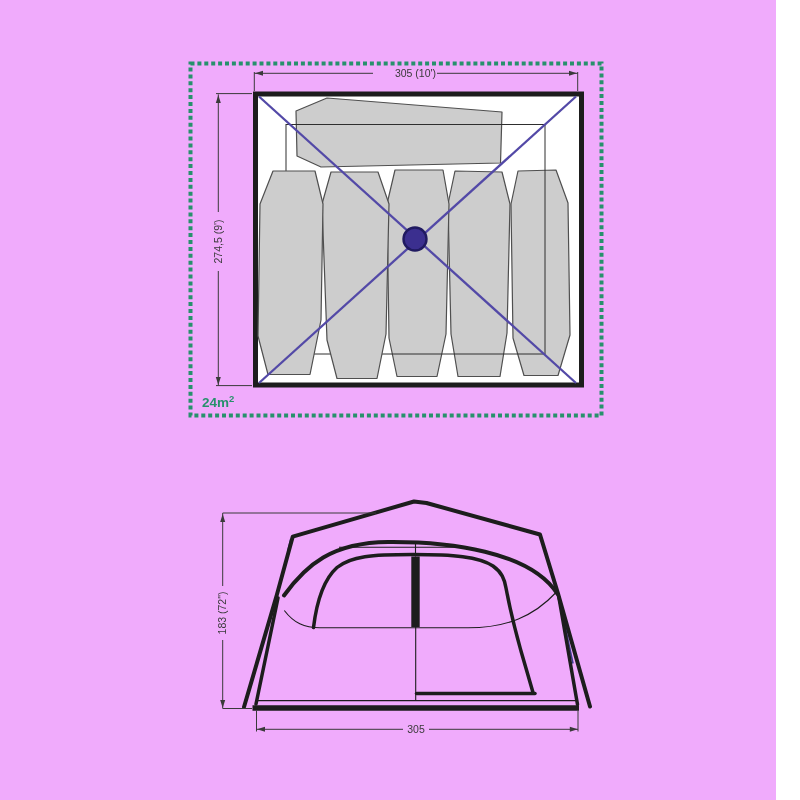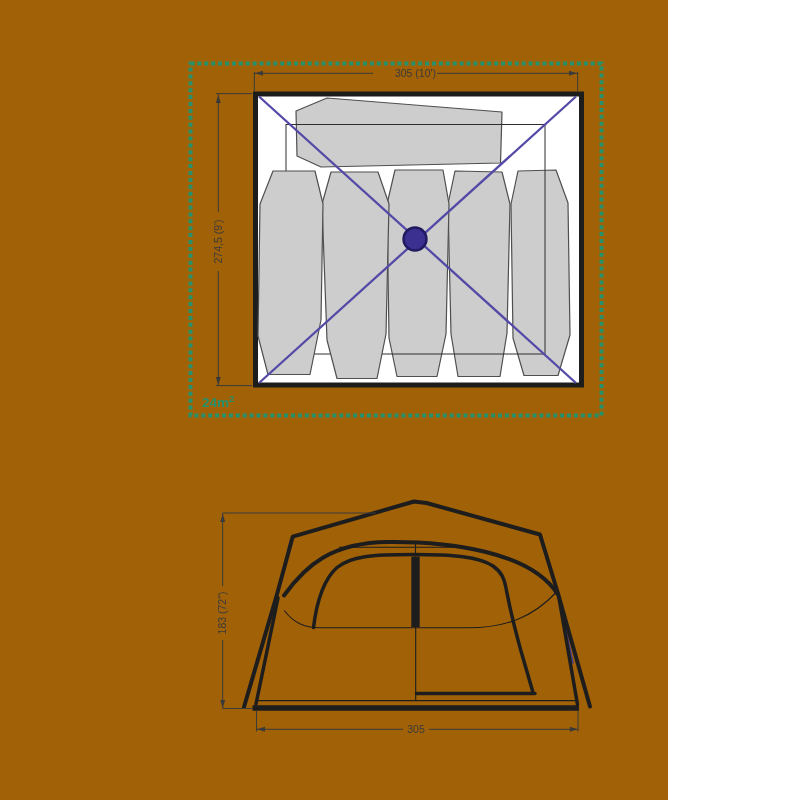--- a/index.html
+++ b/index.html
@@ -1,16 +1,16 @@
 <!DOCTYPE html>
 <html style="--accent-green: #27916c; --line-black: #1d1d1d; --pad-fill: #cdcdcd; --pad-stroke: #4f4f4f; --guy-line-purple: #5349a7; --hub-fill: #3b2f8f; --hub-stroke: #201a60; --dim-gray: #3a3a3a; --blue-trim: #3c3c8f;"><head>
 <meta charset="utf-8">
 <style>
   html,body{margin:0;padding:0;background:#ffffff;}
-  #page{position:relative;width:668px;height:800px;background:#a16207;overflow:hidden;
+  #page{position:relative;width:776px;height:800px;background:#f0abfc;overflow:hidden;
         font-family:"Liberation Sans", sans-serif;}
   svg{position:absolute;left:0;top:0;}
   .dim-line{stroke:var(--dim-gray);stroke-width:1;fill:none;}
   .dim-arrow{fill:var(--dim-gray);stroke:none;}
   .dim-text{fill:var(--dim-gray);font-size:10.5px;font-family:"Liberation Sans",sans-serif;}
   .thin-line{stroke:var(--line-black);stroke-width:1.1;fill:none;}
   .thick-outline{stroke:var(--line-black);stroke-width:4;fill:none;stroke-linejoin:round;stroke-linecap:round;}
   .mid-outline{stroke:var(--line-black);stroke-width:3.5;fill:none;stroke-linejoin:round;stroke-linecap:round;}
   .pad{fill:var(--pad-fill);stroke:var(--pad-stroke);stroke-width:1.2;stroke-linejoin:round;}
   .guy{stroke:var(--guy-line-purple);stroke-width:2.3;fill:none;}

